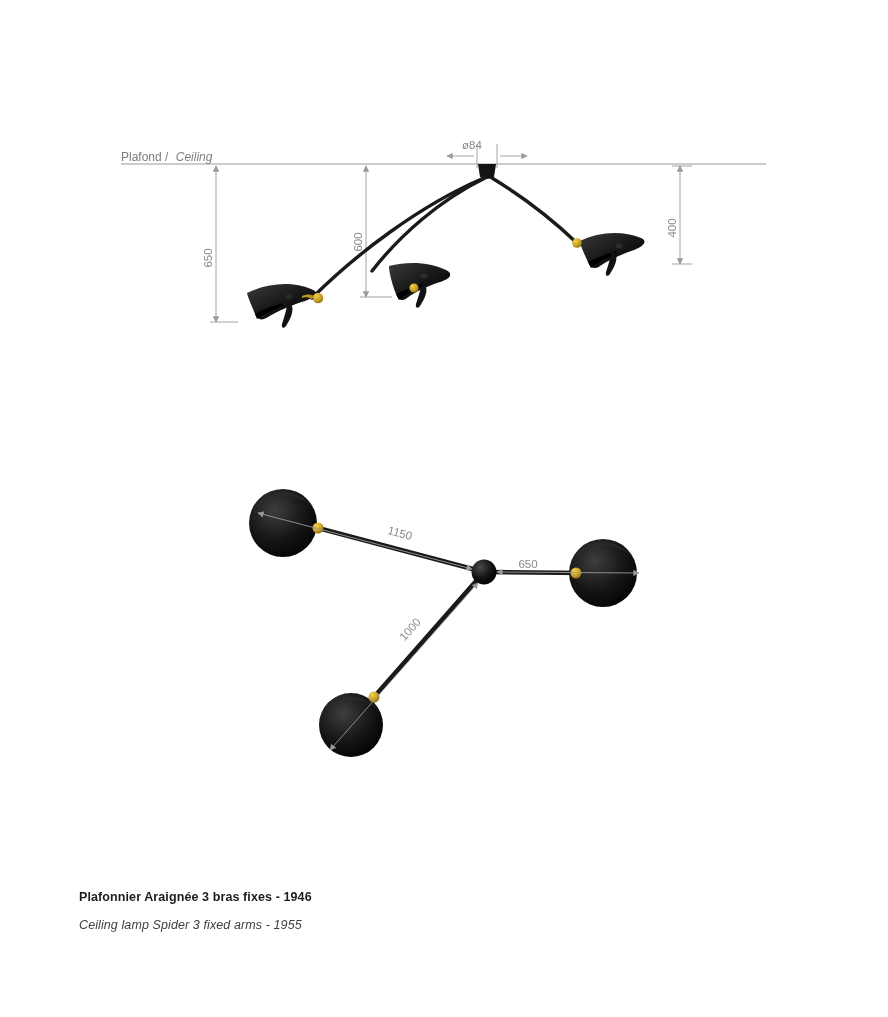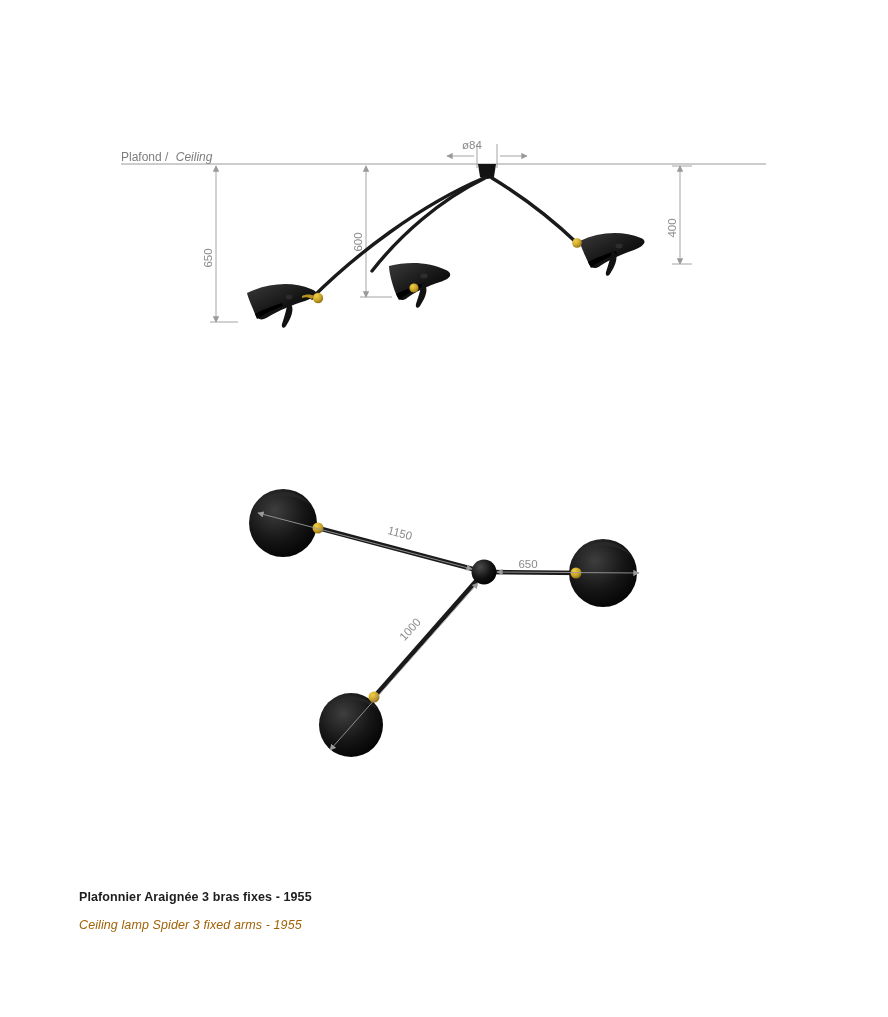--- a/index.html
+++ b/index.html
@@ -71,21 +71,21 @@
     font-size: 12.5px;
     font-weight: bold;
     color: #1d1d1d;
     letter-spacing: 0.1px;
     margin: 0 0 13px 0;
     line-height: 1.2;
   }
   .caption-en {
     font-size: 12.5px;
     font-style: italic;
-    color: #a16207;
+    color: #404040;
     letter-spacing: 0.1px;
     margin: 0;
     line-height: 1.2;
   }
 </style>
 </head>
 <body>
 
 <div class="sheet">
 
@@ -241,17 +241,17 @@
       <text class="dim-text" x="528" y="148" text-anchor="middle">650</text>
     </g>
 
     <g>
       <line class="dim-line" x1="478" y1="163" x2="330" y2="330" marker-start="url(#arrHead2)" marker-end="url(#arrHead2)"></line>
       <text class="dim-text" x="413" y="212" text-anchor="middle" transform="rotate(-48 413 212)">1000</text>
     </g>
   </svg>
 
   <div class="caption-block">
-    <p class="caption-fr">Plafonnier Araignée 3 bras fixes - 1955</p>
+    <p class="caption-fr">Plafonnier Araignée 3 bras fixes - 1946</p>
     <p class="caption-en">Ceiling lamp Spider 3 fixed arms - 1955</p>
   </div>
 
 </div>
 
 </body></html>

